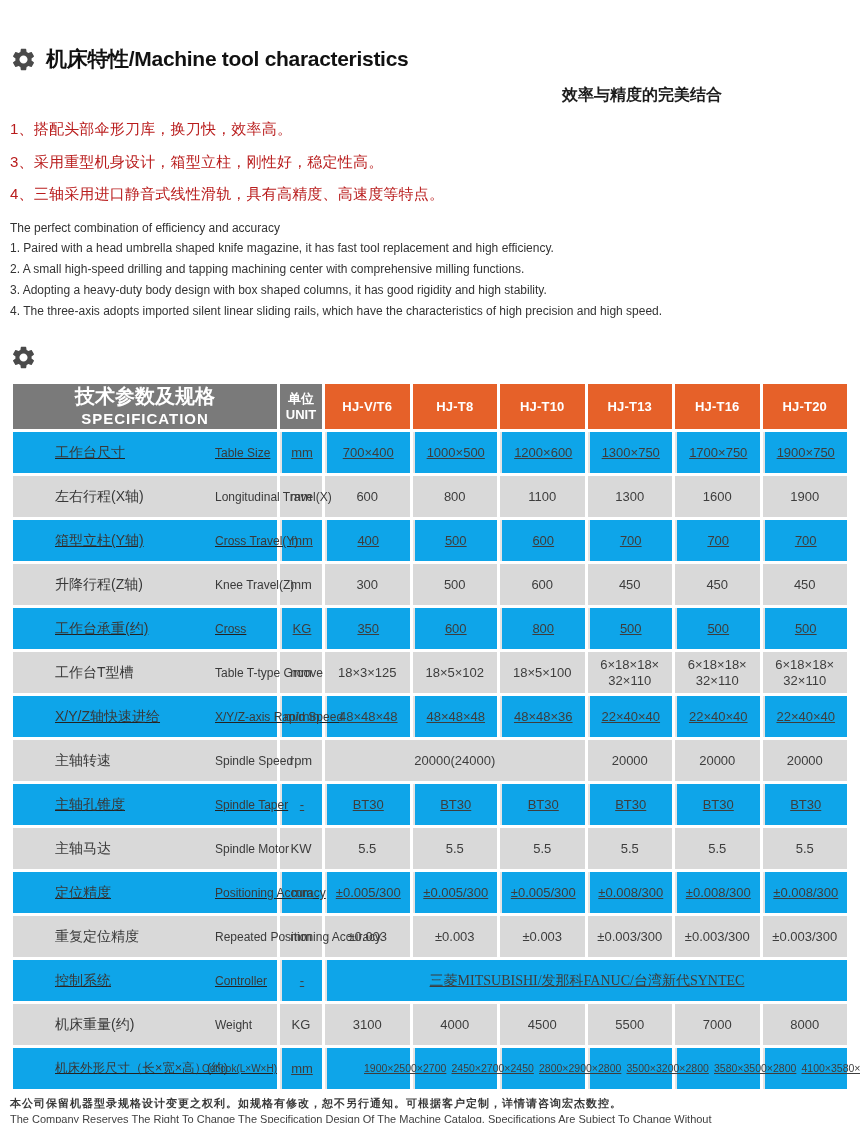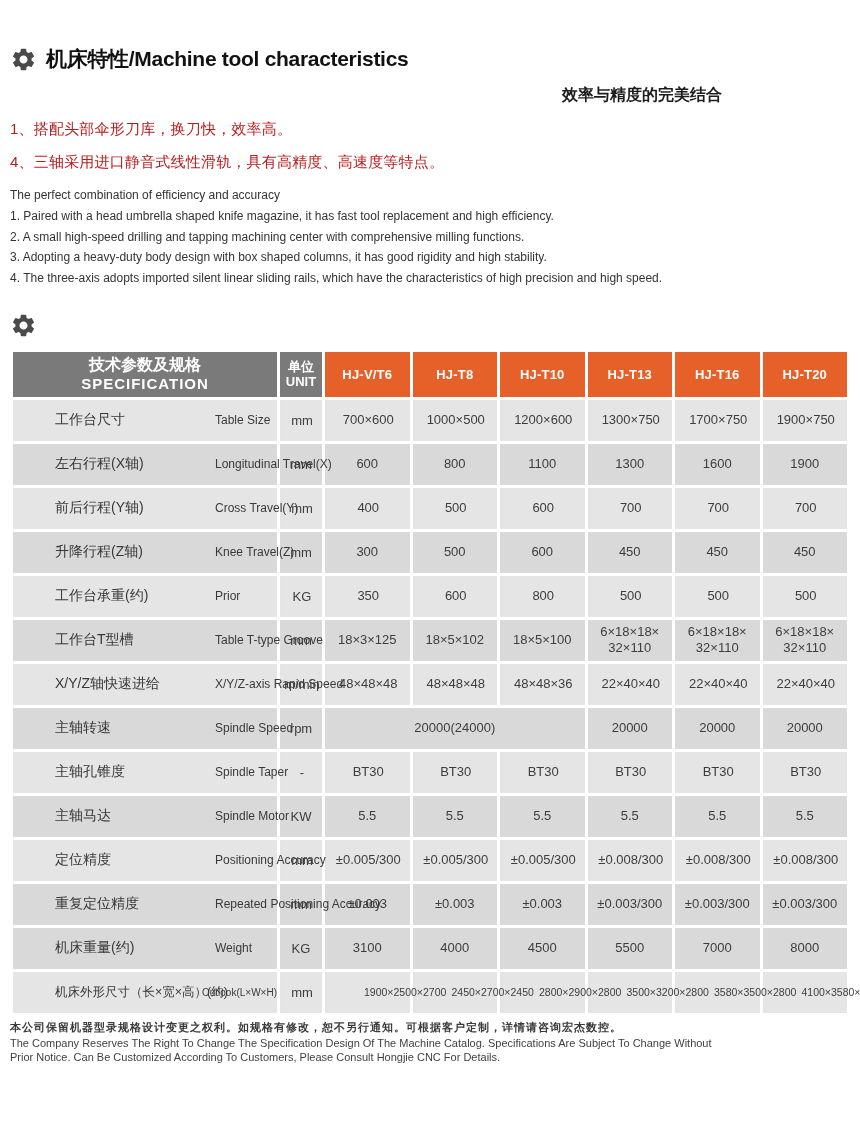--- a/index.html
+++ b/index.html
@@ -20,28 +20,28 @@
   .feat-en p { font-size:12px; color:#333; line-height:20.8px; }
 
   .sec2 { margin-top:23px; }
 
   
   table { width:840px; border-collapse:separate; border-spacing:3px; margin-top:10px; table-layout:fixed; }
   col.c-spec { width:264px; }
   col.c-unit { width:42px; }
   thead th { height:45px; color:#fff; font-weight:bold; vertical-align:middle; }
   th.h-spec { background:var(--gray-head,#7A7A7A); }
-  th.h-spec .l1 { font-size:16px; display:block; line-height:1.25; }
+  th.h-spec .l1 { font-size:20px; display:block; line-height:1.25;font-family:Liberation Mono, monospace; }
   th.h-spec .l2 { font-size:15px; display:block; letter-spacing:1px; line-height:1.2; }
   th.h-unit { background:var(--gray-head,#7A7A7A); font-size:13px; }
   th.h-unit span { display:block; line-height:1.2; }
   th.model { background:var(--orange,#E66129); font-size:13px; letter-spacing:0.2px; }
 
   tbody tr { height:41px; }
-  tbody .rw td, tbody .rw th { background:#e5e5e5; }
+  tbody .rw td, tbody .rw th { background:#0ea5e9;text-decoration:underline; }
   tbody .rg td, tbody .rg th { background:var(--gray-row,#D9D9D9); }
   tbody .rw td { border-left:2px solid #E4E4E4; }
 
   th.lbl { display:flex; align-items:center; height:41px; text-align:left; padding-left:42px; font-weight:normal; }
   th.lbl .zh { font-size:14px; color:#383838; min-width:160px; white-space:nowrap; }
   th.lbl .en { font-size:12px; color:#3a3a3a; white-space:nowrap; }
   td.unit { text-align:center; font-size:13px; color:#3d3d3d; vertical-align:middle; }
   td.val { text-align:center; font-size:13px; color:#3d3d3d; vertical-align:middle; line-height:1.25; padding:0 2px; }
   td.val.serif { font-family:"Liberation Serif","DejaVu Serif",serif; font-size:14px; }
   tbody tr:last-child .zh { font-size:12.5px; min-width:0; }
@@ -62,20 +62,21 @@
     <svg class="gear" viewBox="0 0 24 24">
       <path fill="#4a4a4a" d="M19.14 12.94c.04-.3.06-.61.06-.94 0-.32-.02-.64-.07-.94l2.03-1.58c.18-.14.23-.41.12-.61l-1.92-3.32c-.12-.22-.37-.29-.59-.22l-2.39.96c-.5-.38-1.03-.7-1.62-.94l-.36-2.54c-.04-.24-.24-.41-.48-.41h-3.84c-.24 0-.43.17-.47.41l-.36 2.54c-.59.24-1.13.57-1.62.94l-2.39-.96c-.22-.08-.47 0-.59.22L2.74 8.87c-.12.21-.08.47.12.61l2.03 1.58c-.05.3-.09.63-.09.94s.02.64.07.94l-2.03 1.58c-.18.14-.23.41-.12.61l1.92 3.32c.12.22.37.29.59.22l2.39-.96c.5.38 1.03.7 1.62.94l.36 2.54c.05.24.24.41.48.41h3.84c.24 0 .44-.17.47-.41l.36-2.54c.59-.24 1.13-.56 1.62-.94l2.39.96c.22.08.47 0 .59-.22l1.92-3.32c.12-.22.07-.47-.12-.61l-2.01-1.58zM12 15.6c-1.98 0-3.6-1.62-3.6-3.6s1.62-3.6 3.6-3.6 3.6 1.62 3.6 3.6-1.62 3.6-3.6 3.6z"></path>
     </svg>
     <div class="sec-title"><span>机床特性</span><span>/</span><span>Machine tool characteristics</span></div>
   </div>
 
   <div class="subtitle">效率与精度的完美结合</div>
 
   <ul class="feat-zh">
     <li>1、搭配头部伞形刀库，换刀快，效率高。</li>
+    <li>3、采用重型机身设计，箱型立柱，刚性好，稳定性高。</li>
     <li>4、三轴采用进口静音式线性滑轨，具有高精度、高速度等特点。</li>
   </ul>
 
   <div class="feat-en">
     <p>The perfect combination of efficiency and accuracy</p>
     <p>1. Paired with a head umbrella shaped knife magazine, it has fast tool replacement and high efficiency.</p>
     <p>2. A small high-speed drilling and tapping machining center with comprehensive milling functions.</p>
     <p>3. Adopting a heavy-duty body design with box shaped columns, it has good rigidity and high stability.</p>
     <p>4. The three-axis adopts imported silent linear sliding rails, which have the characteristics of high precision and high speed.</p>
   </div>
@@ -116,21 +117,21 @@
           <th class="model">HJ-T20</th>
         </tr>
     </thead>
     <tbody id="tbody">
         <tr class="rw">
           <th class="lbl">
             <span class="zh">工作台尺寸</span>
             <span class="en">Table Size</span>
           </th>
           <td class="unit">mm</td>
-          <td class="val">700×600</td>
+          <td class="val">700×400</td>
           <td class="val">1000×500</td>
           <td class="val">1200×600</td>
           <td class="val">1300×750</td>
           <td class="val">1700×750</td>
           <td class="val">1900×750</td>
         </tr>
         <tr class="rg">
           <th class="lbl">
             <span class="zh">左右行程(X轴)</span>
             <span class="en">Longitudinal Travel(X)</span>
@@ -138,21 +139,21 @@
           <td class="unit">mm</td>
           <td class="val">600</td>
           <td class="val">800</td>
           <td class="val">1100</td>
           <td class="val">1300</td>
           <td class="val">1600</td>
           <td class="val">1900</td>
         </tr>
         <tr class="rw">
           <th class="lbl">
-            <span class="zh">前后行程(Y轴)</span>
+            <span class="zh">箱型立柱(Y轴)</span>
             <span class="en">Cross Travel(Y)</span>
           </th>
           <td class="unit">mm</td>
           <td class="val">400</td>
           <td class="val">500</td>
           <td class="val">600</td>
           <td class="val">700</td>
           <td class="val">700</td>
           <td class="val">700</td>
         </tr>
@@ -165,21 +166,21 @@
           <td class="val">300</td>
           <td class="val">500</td>
           <td class="val">600</td>
           <td class="val">450</td>
           <td class="val">450</td>
           <td class="val">450</td>
         </tr>
         <tr class="rw">
           <th class="lbl">
             <span class="zh">工作台承重(约)</span>
-            <span class="en">Prior</span>
+            <span class="en">Cross</span>
           </th>
           <td class="unit">KG</td>
           <td class="val">350</td>
           <td class="val">600</td>
           <td class="val">800</td>
           <td class="val">500</td>
           <td class="val">500</td>
           <td class="val">500</td>
         </tr>
         <tr class="rg">
@@ -264,20 +265,28 @@
             <span class="en">Repeated Positioning Accuracy</span>
           </th>
           <td class="unit">mm</td>
           <td class="val">±0.003</td>
           <td class="val">±0.003</td>
           <td class="val">±0.003</td>
           <td class="val">±0.003/300</td>
           <td class="val">±0.003/300</td>
           <td class="val">±0.003/300</td>
         </tr>
+        <tr class="rw">
+          <th class="lbl">
+            <span class="zh">控制系统</span>
+            <span class="en">Controller</span>
+          </th>
+          <td class="unit">-</td>
+          <td class="val serif" colspan="6">三菱MITSUBISHI/发那科FANUC/台湾新代SYNTEC</td>
+        </tr>
         <tr class="rg">
           <th class="lbl">
             <span class="zh">机床重量(约)</span>
             <span class="en">Weight</span>
           </th>
           <td class="unit">KG</td>
           <td class="val">3100</td>
           <td class="val">4000</td>
           <td class="val">4500</td>
           <td class="val">5500</td>

